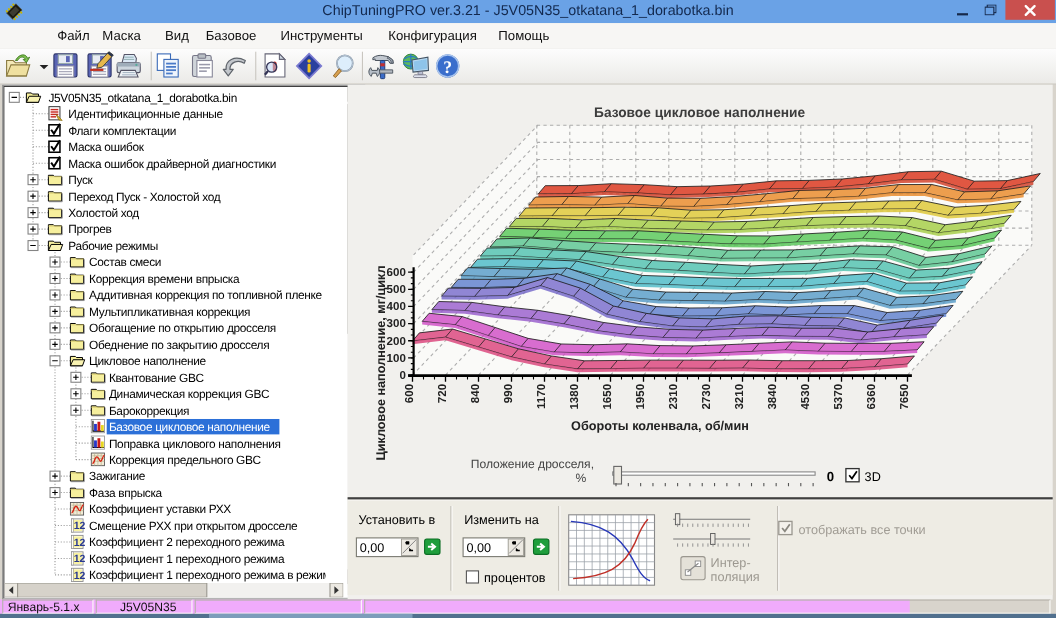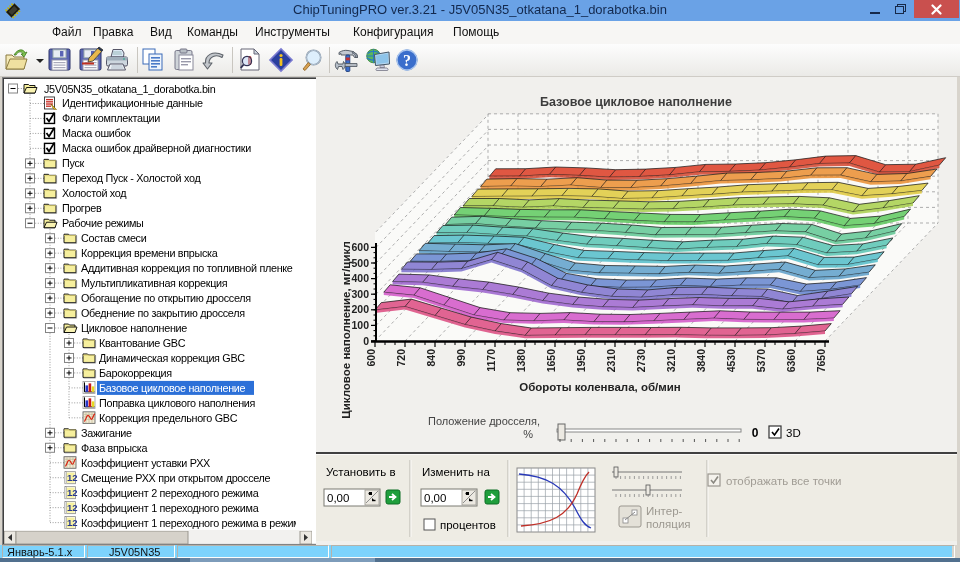--- a/index.html
+++ b/index.html
@@ -9,21 +9,21 @@
 #closebtn{position:absolute;left:914px;top:0;width:45px;height:18px;background:#c9504e;}
 #closebtn svg{position:absolute;left:17px;top:4px;}
 #minbtn{position:absolute;left:870px;top:12px;width:10px;height:2px;background:#16294a;}
 #maxbtn{position:absolute;left:895px;top:4px;width:11px;height:10px;}
 #menubar{position:absolute;left:0;top:21px;width:960px;height:23px;background:#f7f6f4;font-size:12px;color:#101010;}
 #menubar span{position:absolute;top:4px;margin-left:44px;}
 #toolbar{position:absolute;left:0;top:44px;width:960px;height:33px;background:linear-gradient(#fdfdfd,#ebeae7);border-bottom:1px solid #cfccc6;}
 #treepanel{position:absolute;left:2px;top:77px;width:330px;height:468px;background:#fff;border:1px solid #828282;box-shadow:inset 1px 1px 0 #404040, inset -1px -1px 0 #e8e8e8;}
 #rightpanel{position:absolute;left:316px;top:77px;width:641px;height:468px;background:#f1f0ed;}
 #ctrlpanel{position:absolute;left:316px;top:452px;width:641px;height:89px;background:#eeece4;border-top:2px solid #404040;box-shadow:inset 0 1px 0 #fbfaf8;}
-#statusbar{position:absolute;left:0;top:545px;width:952px;height:13px;background:#7dd3fc;font-size:11px;color:#111;}
+#statusbar{position:absolute;left:0;top:545px;width:827px;height:13px;background:#f0abfc;font-size:11px;color:#111;}
 .scell{position:absolute;top:0px;height:13px;border:1px solid;border-color:#b5b2aa #fdfdfb #fdfdfb #b5b2aa;}
 #bottomstrip{position:absolute;left:0;top:558px;width:960px;height:4px;background:#51708e;}
 #bottomstrip .lite{position:absolute;left:190px;top:0;width:185px;height:4px;background:#7d9cba;}
 </style></head><body>
 
 <div id="titlebar">
  <svg width="22" height="21" style="position:absolute;left:2px;top:0px" viewBox="0 0 22 21">
   <g transform="translate(11,10.5) rotate(-45)">
    <rect x="-6" y="-4" width="12" height="8" fill="#1a1a10" stroke="#55503a" stroke-width="0.6"></rect>
    <g fill="#c8b400">
@@ -46,23 +46,23 @@
   <rect x="0.5" y="2.5" width="8" height="7" fill="#6aa2e6" stroke="#16294a" stroke-width="1"></rect>
  </svg>
  <div id="closebtn">
       <svg width="11" height="11" viewBox="0 0 11 11">
         <path d="M1.5 1.5 L9.5 9.5 M9.5 1.5 L1.5 9.5" stroke="#fff" stroke-width="2.2" stroke-linecap="round"></path>
       </svg>
     </div>
 </div>
 <div id="menubar">
     <span style="left:8px">Файл</span>
-    <span style="left:49px">Правка</span>
+    <span style="left:49px">Маска</span>
     <span style="left:106px">Вид</span>
-    <span style="left:143px">Команды</span>
+    <span style="left:143px">Базовое</span>
     <span style="left:211px">Инструменты</span>
     <span style="left:309px">Конфигурация</span>
     <span style="left:409px">Помощь</span>
   </div>
 <div id="toolbar"><svg width="960" height="33" viewBox="0 0 960 33">
       <g transform="translate(4,5)">
 <path d="M2 6 L2 20 L20 20 L20 8 L10 8 L8 6 Z" fill="#f4e9b8" stroke="#8a7a40" stroke-width="1"></path>
 <path d="M2 20 L6 10 L23 10 L20 20 Z" fill="#efe0a0" stroke="#8a7a40" stroke-width="1"></path>
 <path d="M10 6 C14 -1 20 0 21 4 L23 3 L20 8 L17 5 L19 5 C18 2 14 2 12 6 Z" fill="#7ec050" stroke="#3f7a1e" stroke-width="0.8"></path>
 </g>

